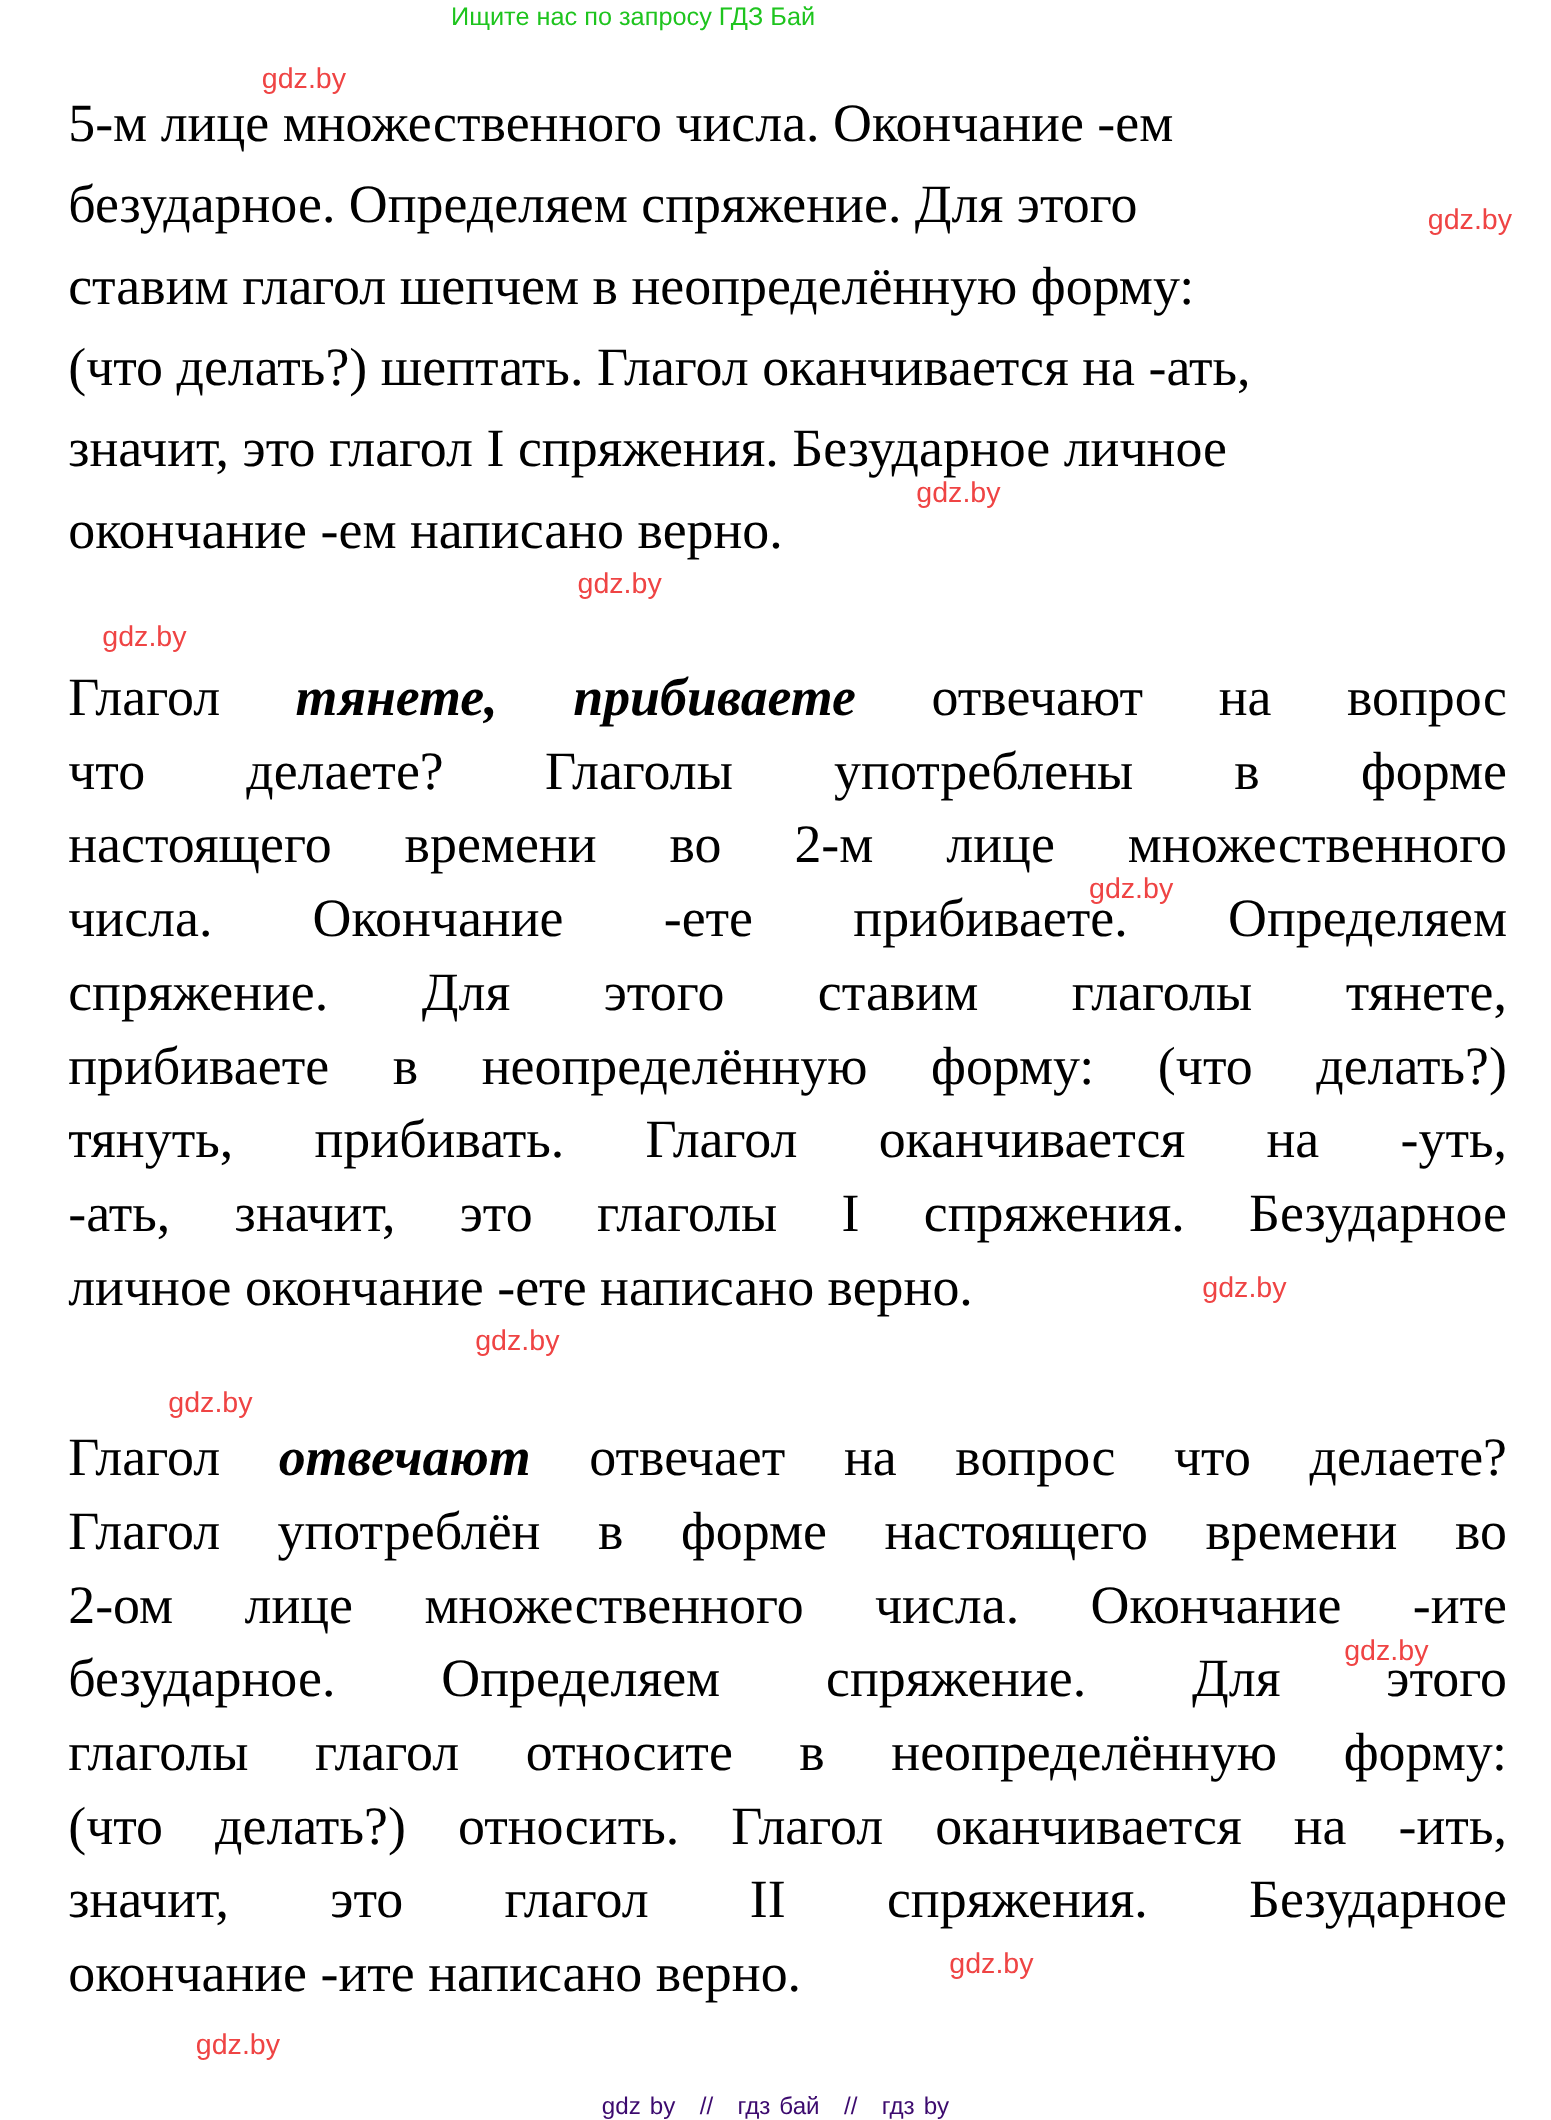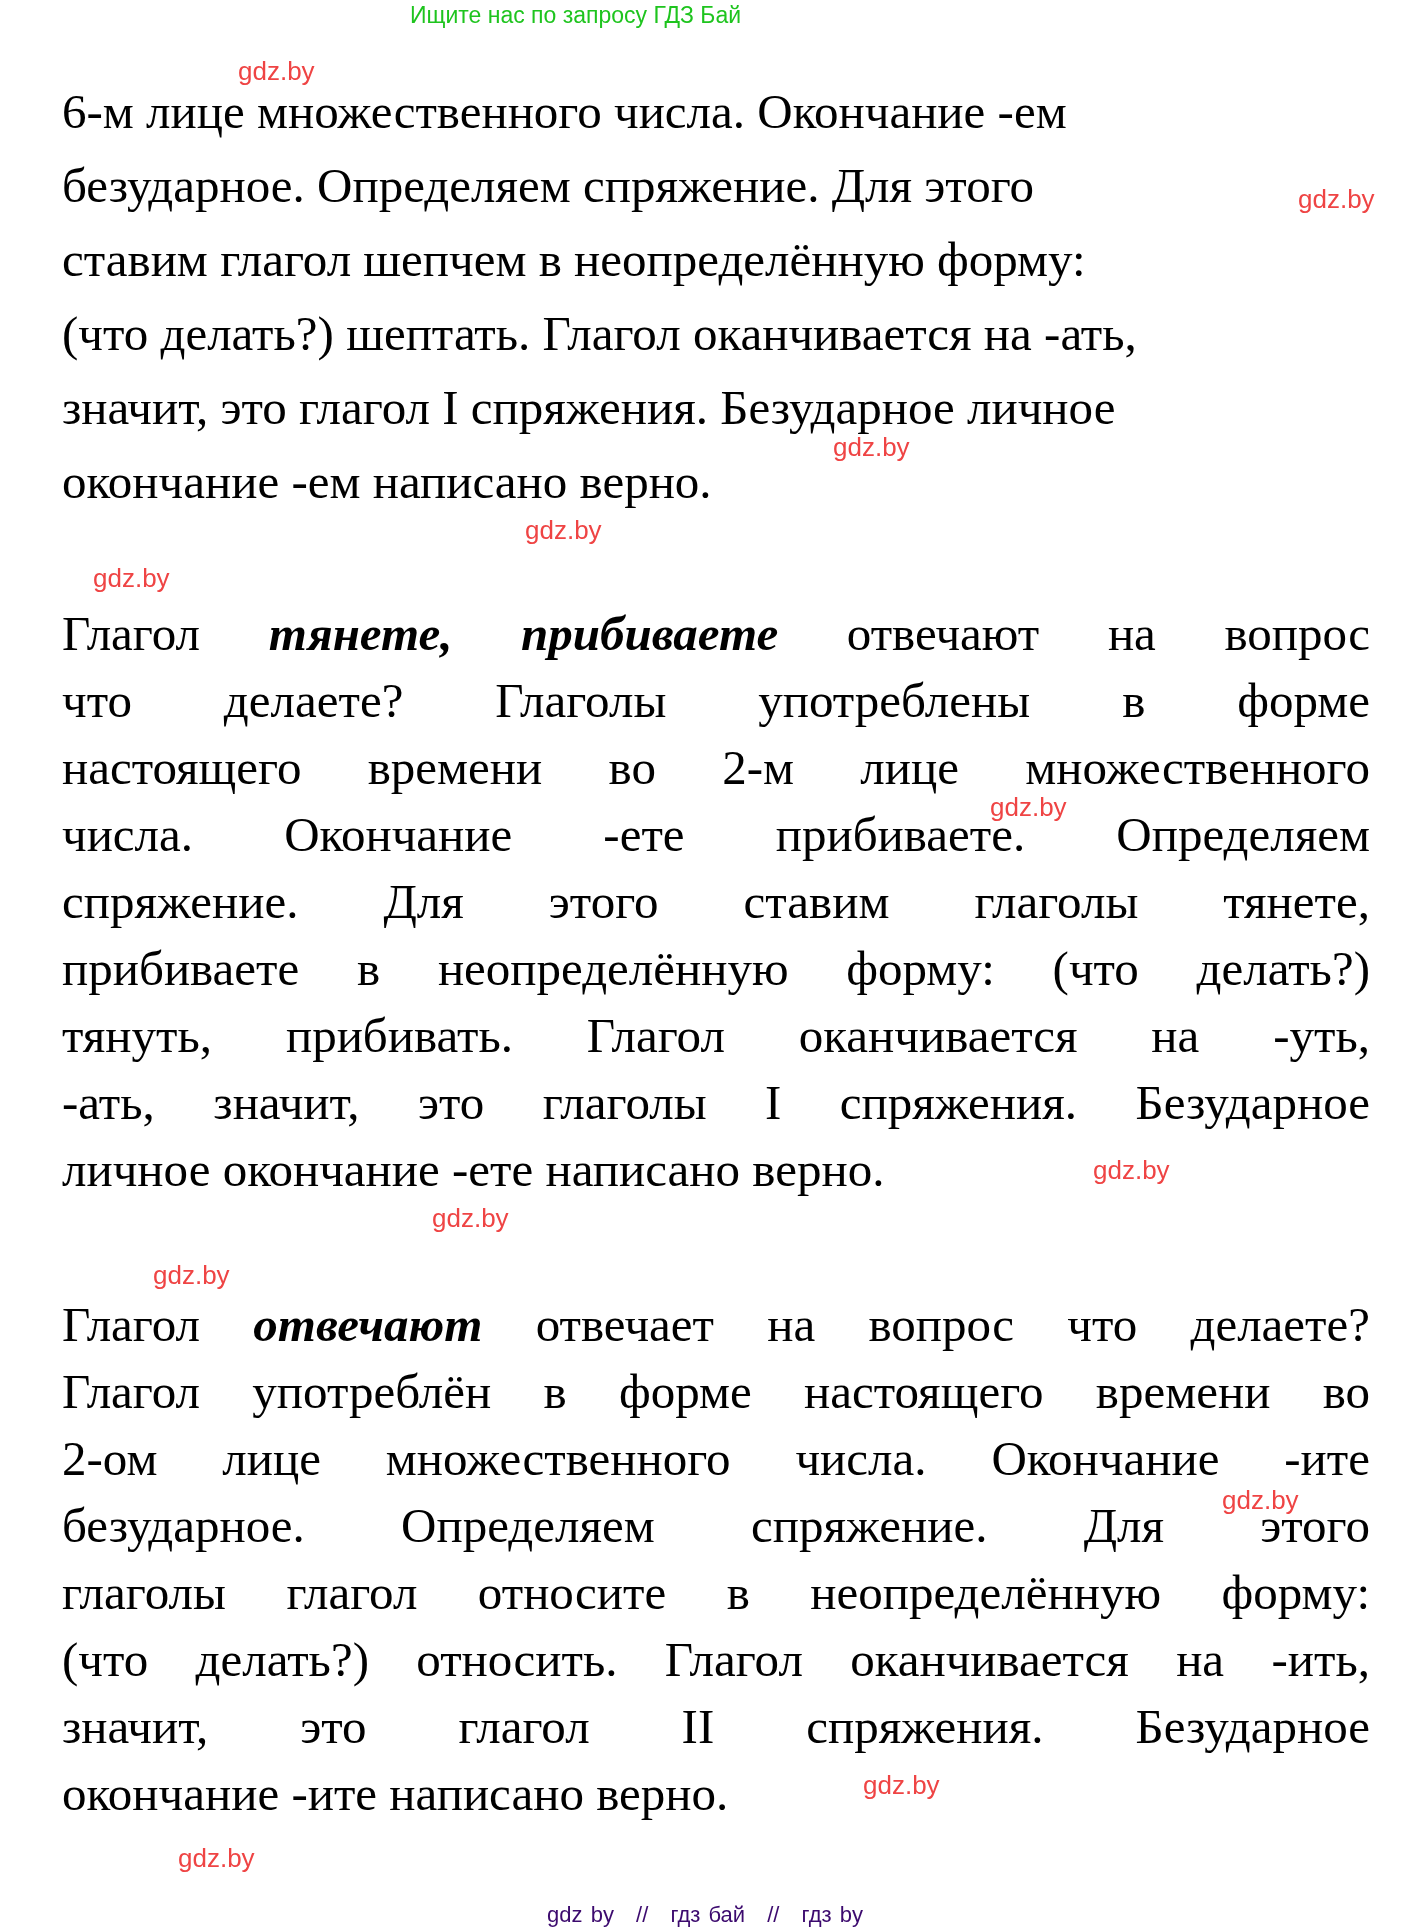--- a/index.html
+++ b/index.html
@@ -39,21 +39,21 @@
 <div class="wm" style="left:93px; top:563px;">gdz.by</div>
 <div class="wm" style="left:990px; top:792px;">gdz.by</div>
 <div class="wm" style="left:1093px; top:1155px;">gdz.by</div>
 <div class="wm" style="left:432px; top:1203px;">gdz.by</div>
 <div class="wm" style="left:153px; top:1260px;">gdz.by</div>
 <div class="wm" style="left:1222px; top:1485px;">gdz.by</div>
 <div class="wm" style="left:863px; top:1770px;">gdz.by</div>
 <div class="wm" style="left:178px; top:1843px;">gdz.by</div>
 
 <div>
-  <div class="line" style="top:82px;">6-м лице множественного числа. Окончание -ем</div>
+  <div class="line" style="top:82px;">5-м лице множественного числа. Окончание -ем</div>
   <div class="line" style="top:156px;">безударное. Определяем спряжение. Для этого</div>
   <div class="line" style="top:230px;">ставим глагол шепчем в неопределённую форму:</div>
   <div class="line" style="top:304px;">(что делать?) шептать. Глагол оканчивается на -ать,</div>
   <div class="line" style="top:378px;">значит, это глагол I спряжения. Безударное личное</div>
   <div class="line" style="top:452px;">окончание -ем написано верно.</div>
 </div>
 
 <div>
   <div class="line justify" style="top:604px;">
     <span>Глагол </span><span class="em">тянете, прибиваете</span><span> отвечают на вопрос</span>

